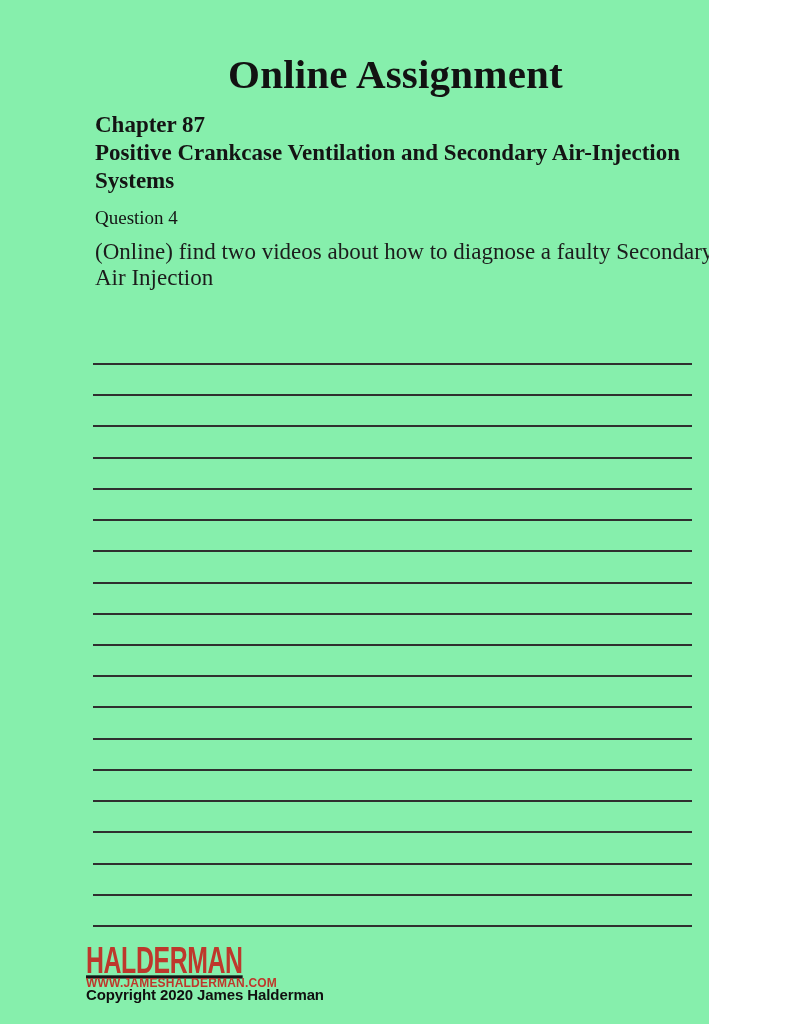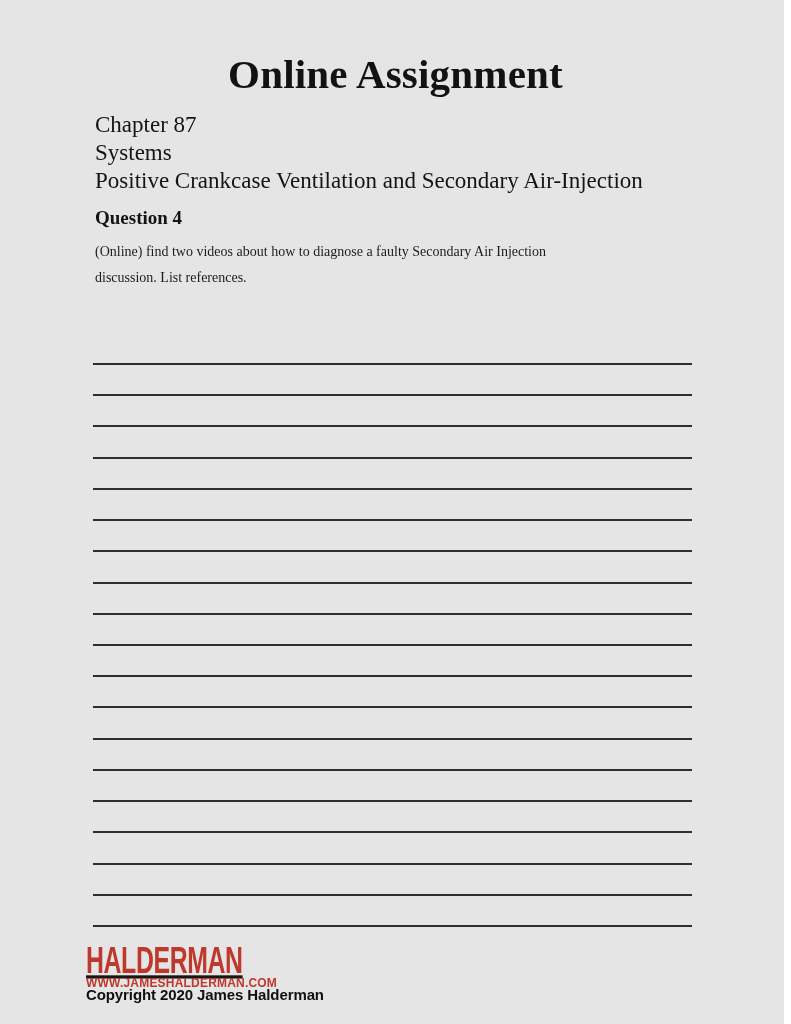--- a/index.html
+++ b/index.html
@@ -5,52 +5,52 @@
   html, body { margin: 0; padding: 0; }
   body {
     width: 791px; height: 1024px;
     background: #ffffff;
     font-family: "Liberation Serif", serif;
     color: #161616;
     -webkit-font-smoothing: antialiased;
   }
   .page {
     position: relative;
-    width: 784px; height: 1024px;
-    background: #e5e5e5;
+    width: 709px; height: 1024px;
+    background: #86efac;
     overflow: hidden;
   }
   .doc-title {
     position: absolute;
     top: 50px; left: 0; width: 791px;
     text-align: center;
     font-size: 41px;
     font-weight: bold;
     letter-spacing: 0.2px;
     color: #121212;
   }
   .chapter-block {
     position: absolute;
     left: 95px; top: 111px; width: 625px;
     font-size: 23px;
-    font-weight: normal;
+    font-weight: bold;
     line-height: 28px;
     color: #141414;
   }
   .question-label {
     position: absolute;
     left: 95px; top: 207px;
     font-size: 19px;
-    font-weight: bold;
+    font-weight: normal;
     color: #141414;
   }
   .question-body {
     position: absolute;
     left: 95px; top: 239px; width: 625px;
-    font-size: 14px;
+    font-size: 23px;
     line-height: 26px;
     color: #1c1c1c;
   }
   .answer-lines {
     position: absolute;
     left: 0; top: 0; width: 791px; height: 1024px;
     pointer-events: none;
   }
   .answer-line {
     position: absolute;
@@ -97,30 +97,29 @@
 </head>
 <body>
 
 <div class="page">
 
   <div class="doc-title">Online Assignment</div>
 
   <div class="chapter-block">
     <div>Chapter 87</div>
     <div>
+        <div>Positive Crankcase Ventilation and Secondary Air-Injection</div>
         <div>Systems</div>
-        <div>Positive Crankcase Ventilation and Secondary Air-Injection</div>
       </div>
   </div>
 
   <div class="question-label">Question 4</div>
 
   <div class="question-body">
       <div>(Online) find two videos about how to diagnose a faulty Secondary Air Injection</div>
-      <div>discussion. List references.</div>
     </div>
 
   <div class="answer-lines">
       <div class="answer-line" style="top: 363px;"></div>
       <div class="answer-line" style="top: 394px;"></div>
       <div class="answer-line" style="top: 425px;"></div>
       <div class="answer-line" style="top: 457px;"></div>
       <div class="answer-line" style="top: 488px;"></div>
       <div class="answer-line" style="top: 519px;"></div>
       <div class="answer-line" style="top: 550px;"></div>

